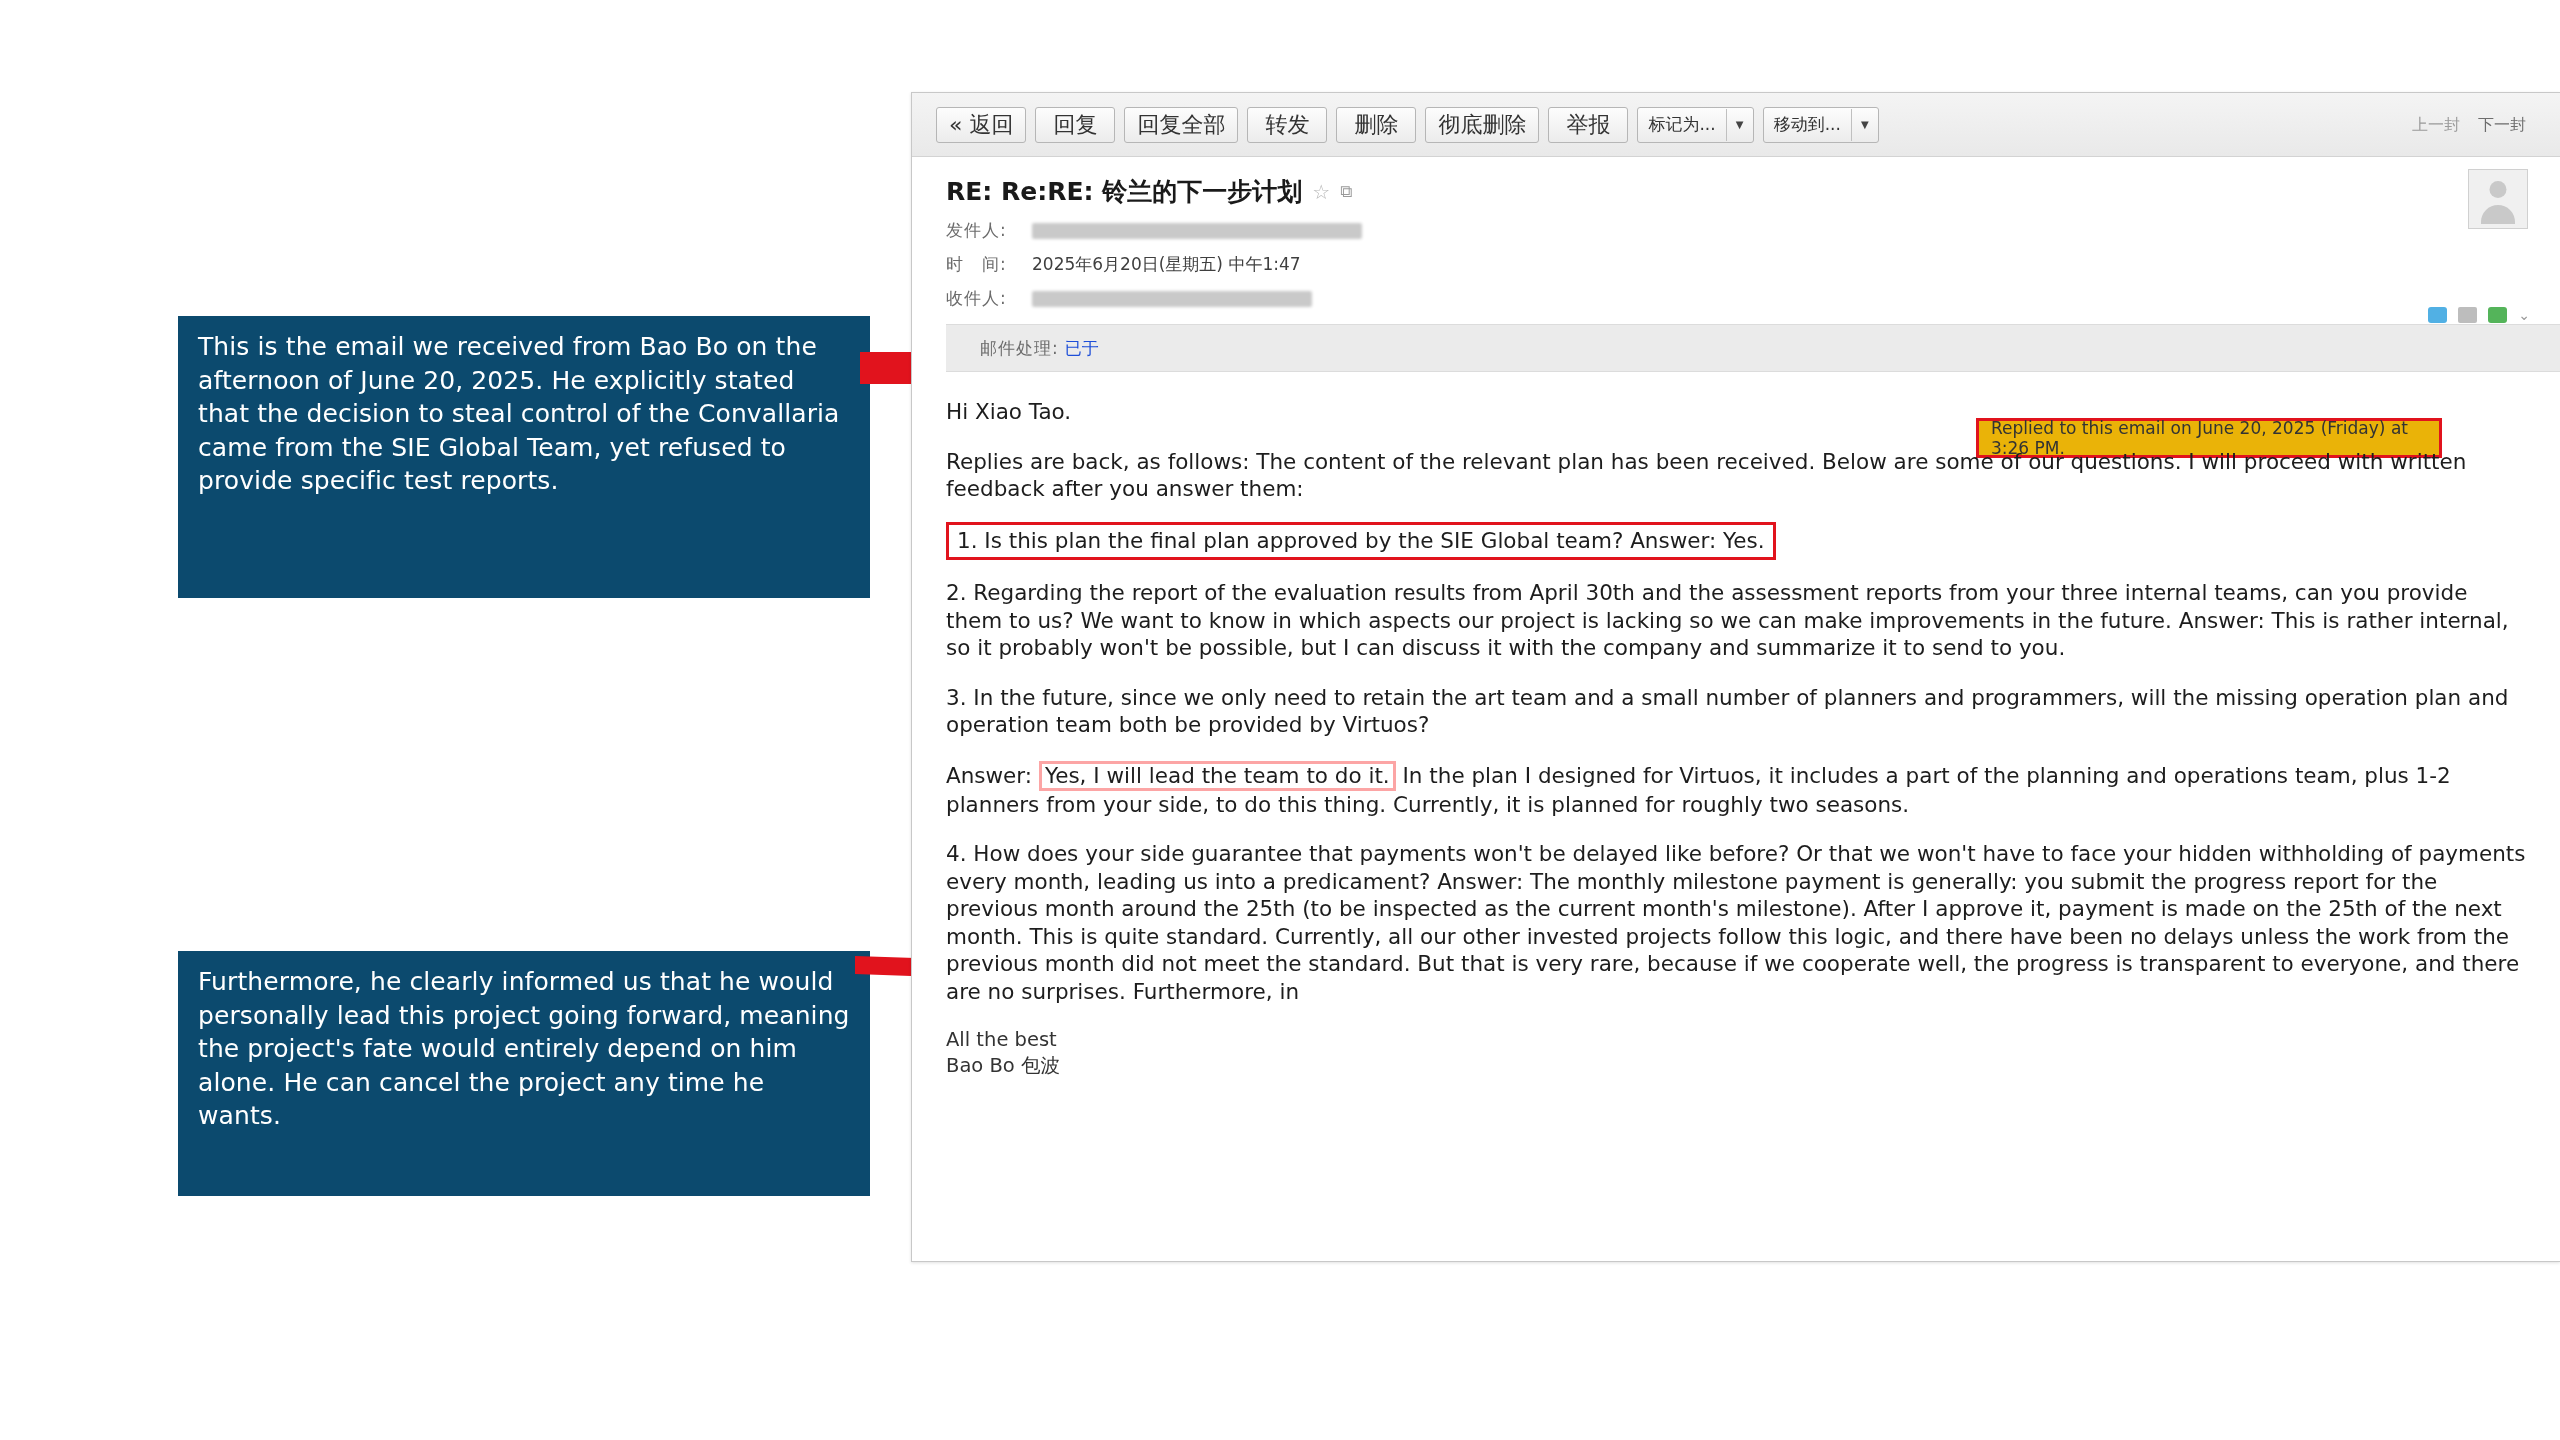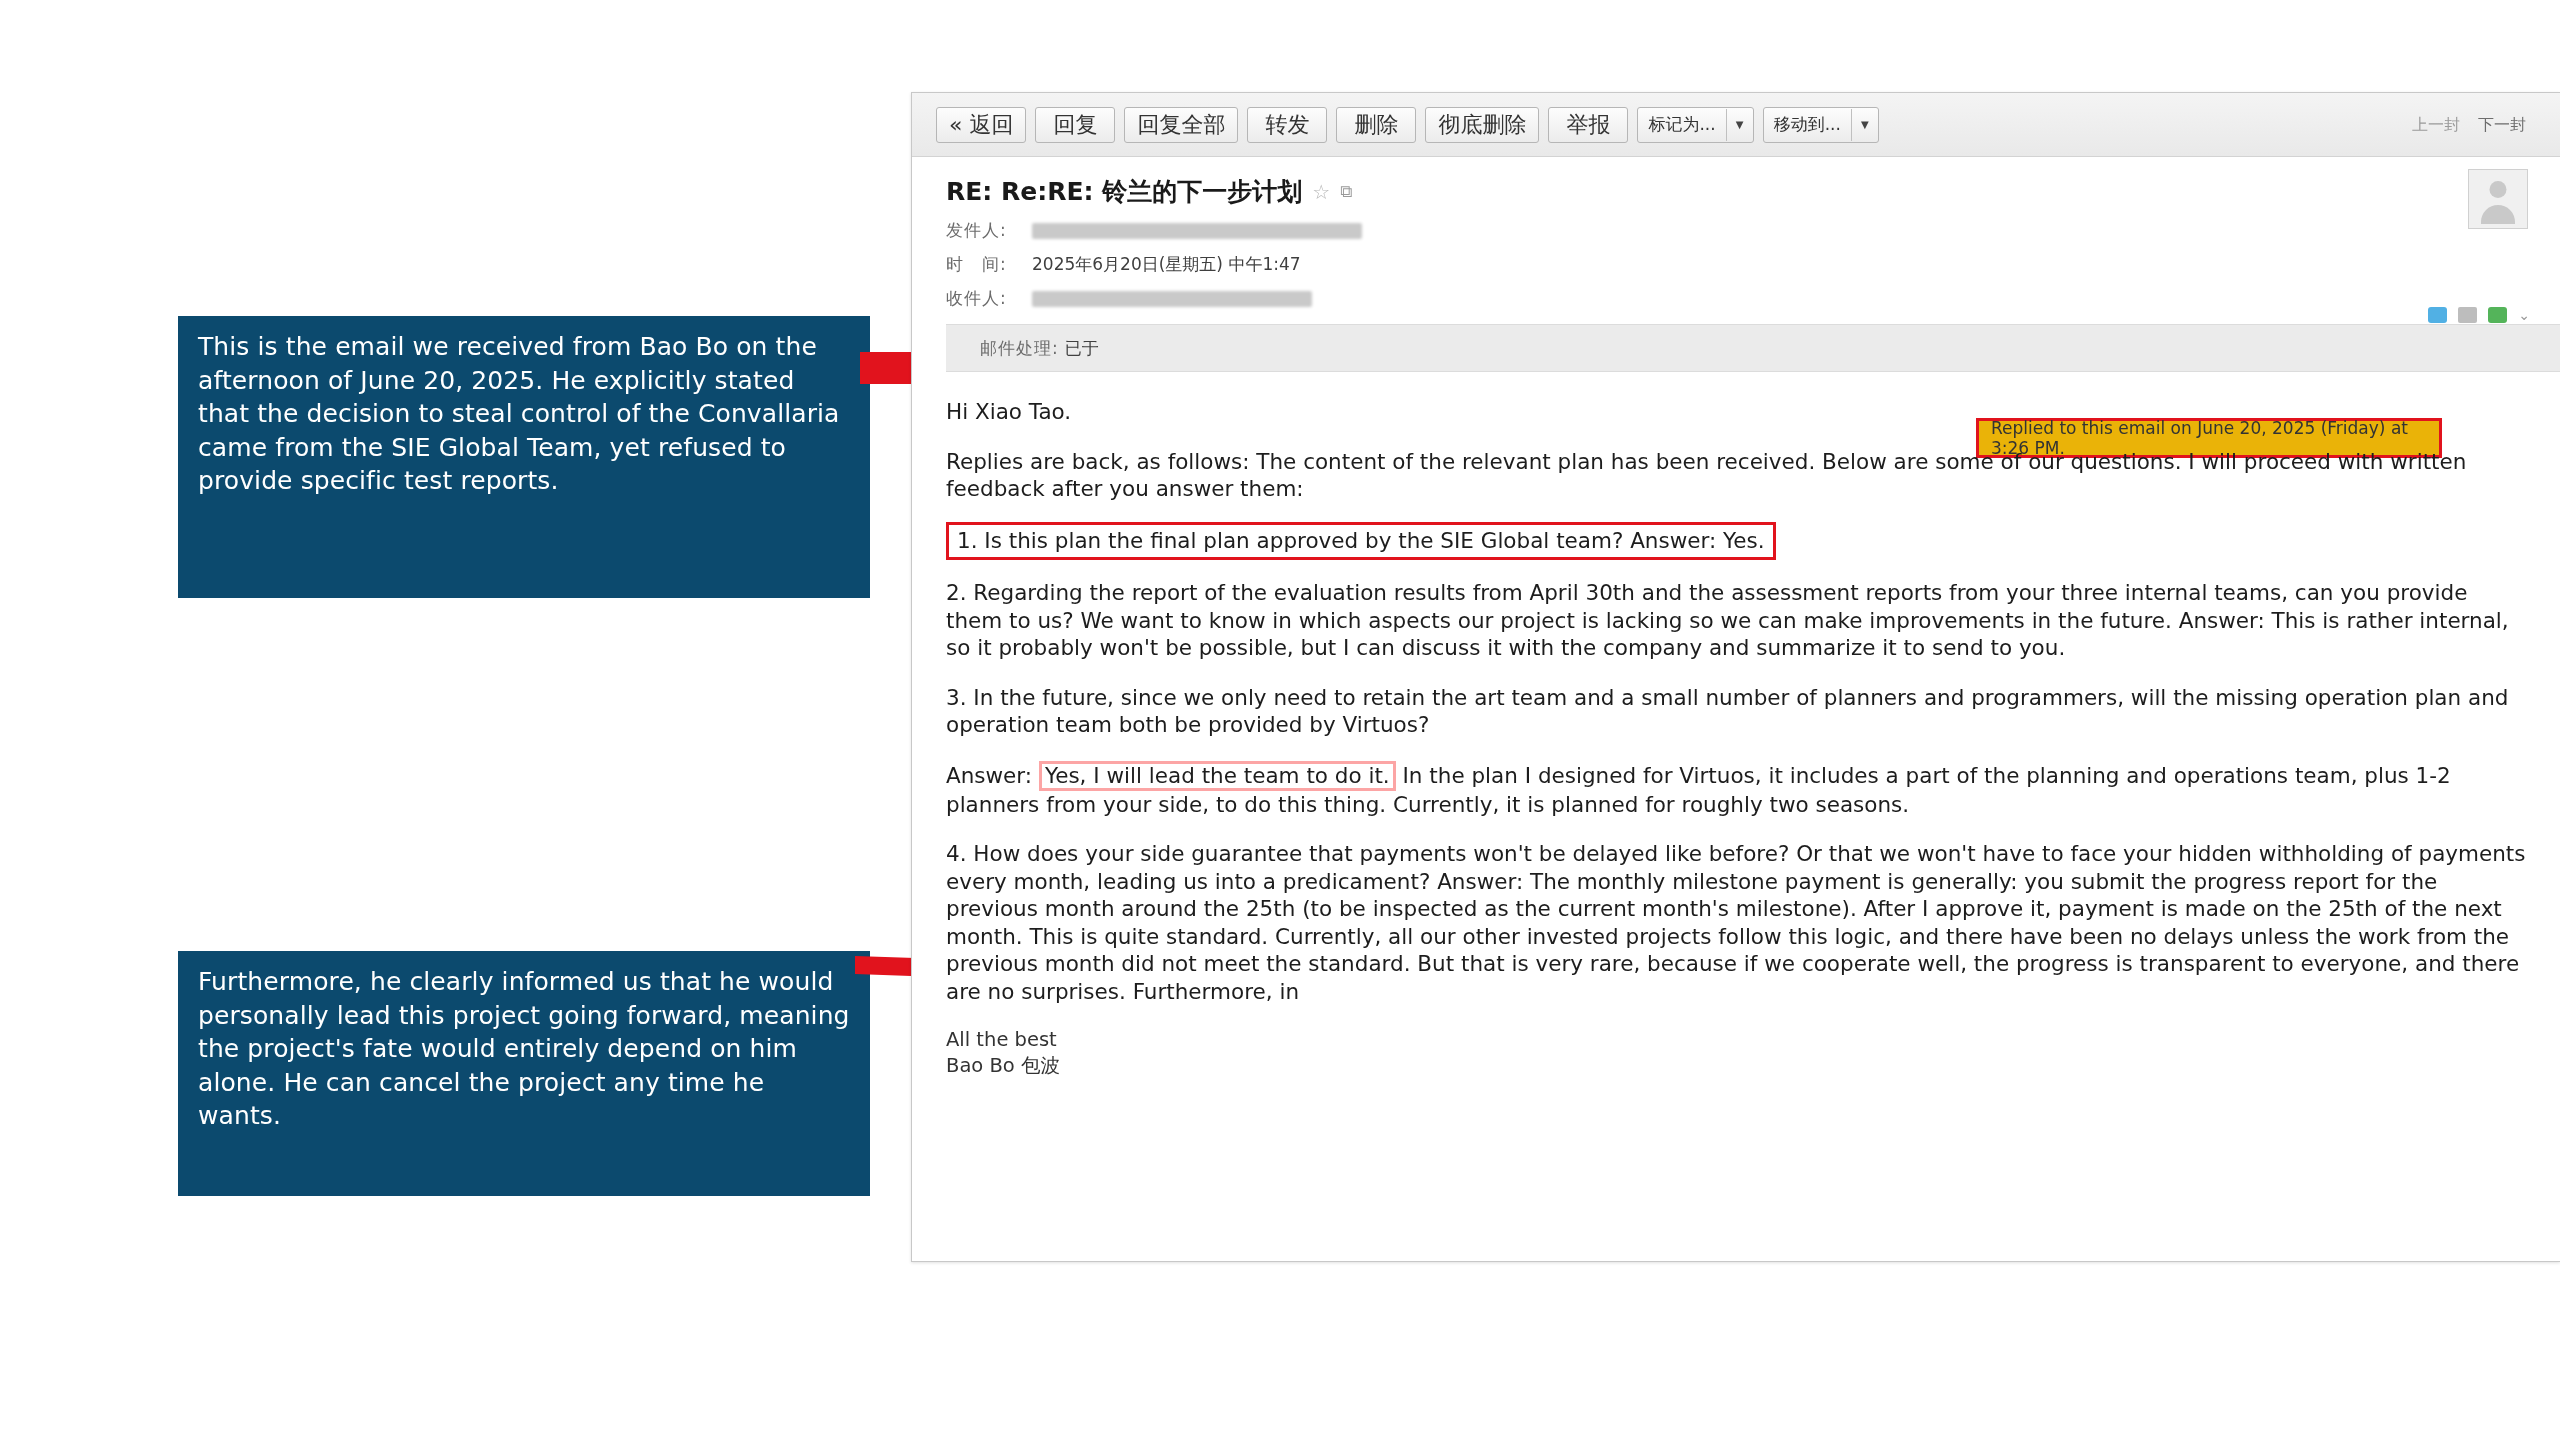--- a/index.html
+++ b/index.html
@@ -236,21 +236,21 @@
     border-bottom: 1px solid #dcdcdc;
     display: flex;
     align-items: center;
     padding-left: 34px;
     box-sizing: border-box;
     font-size: 17px;
     color: #444;
     font-family: "DejaVu Sans", "Liberation Sans", sans-serif;
   }
   #process-label { letter-spacing: 1px; color: #6c6c6c; margin-right: 6px; }
-  #process-value { color: #404040; }
+  #process-value { color: #1d4ed8; }
 
   #replied-box {
     position: absolute;
     left: 1064px;
     top: 325px;
     width: 466px;
     height: 40px;
     background: #eab308;
     border: 3px solid #e1131d;
     box-sizing: border-box;

